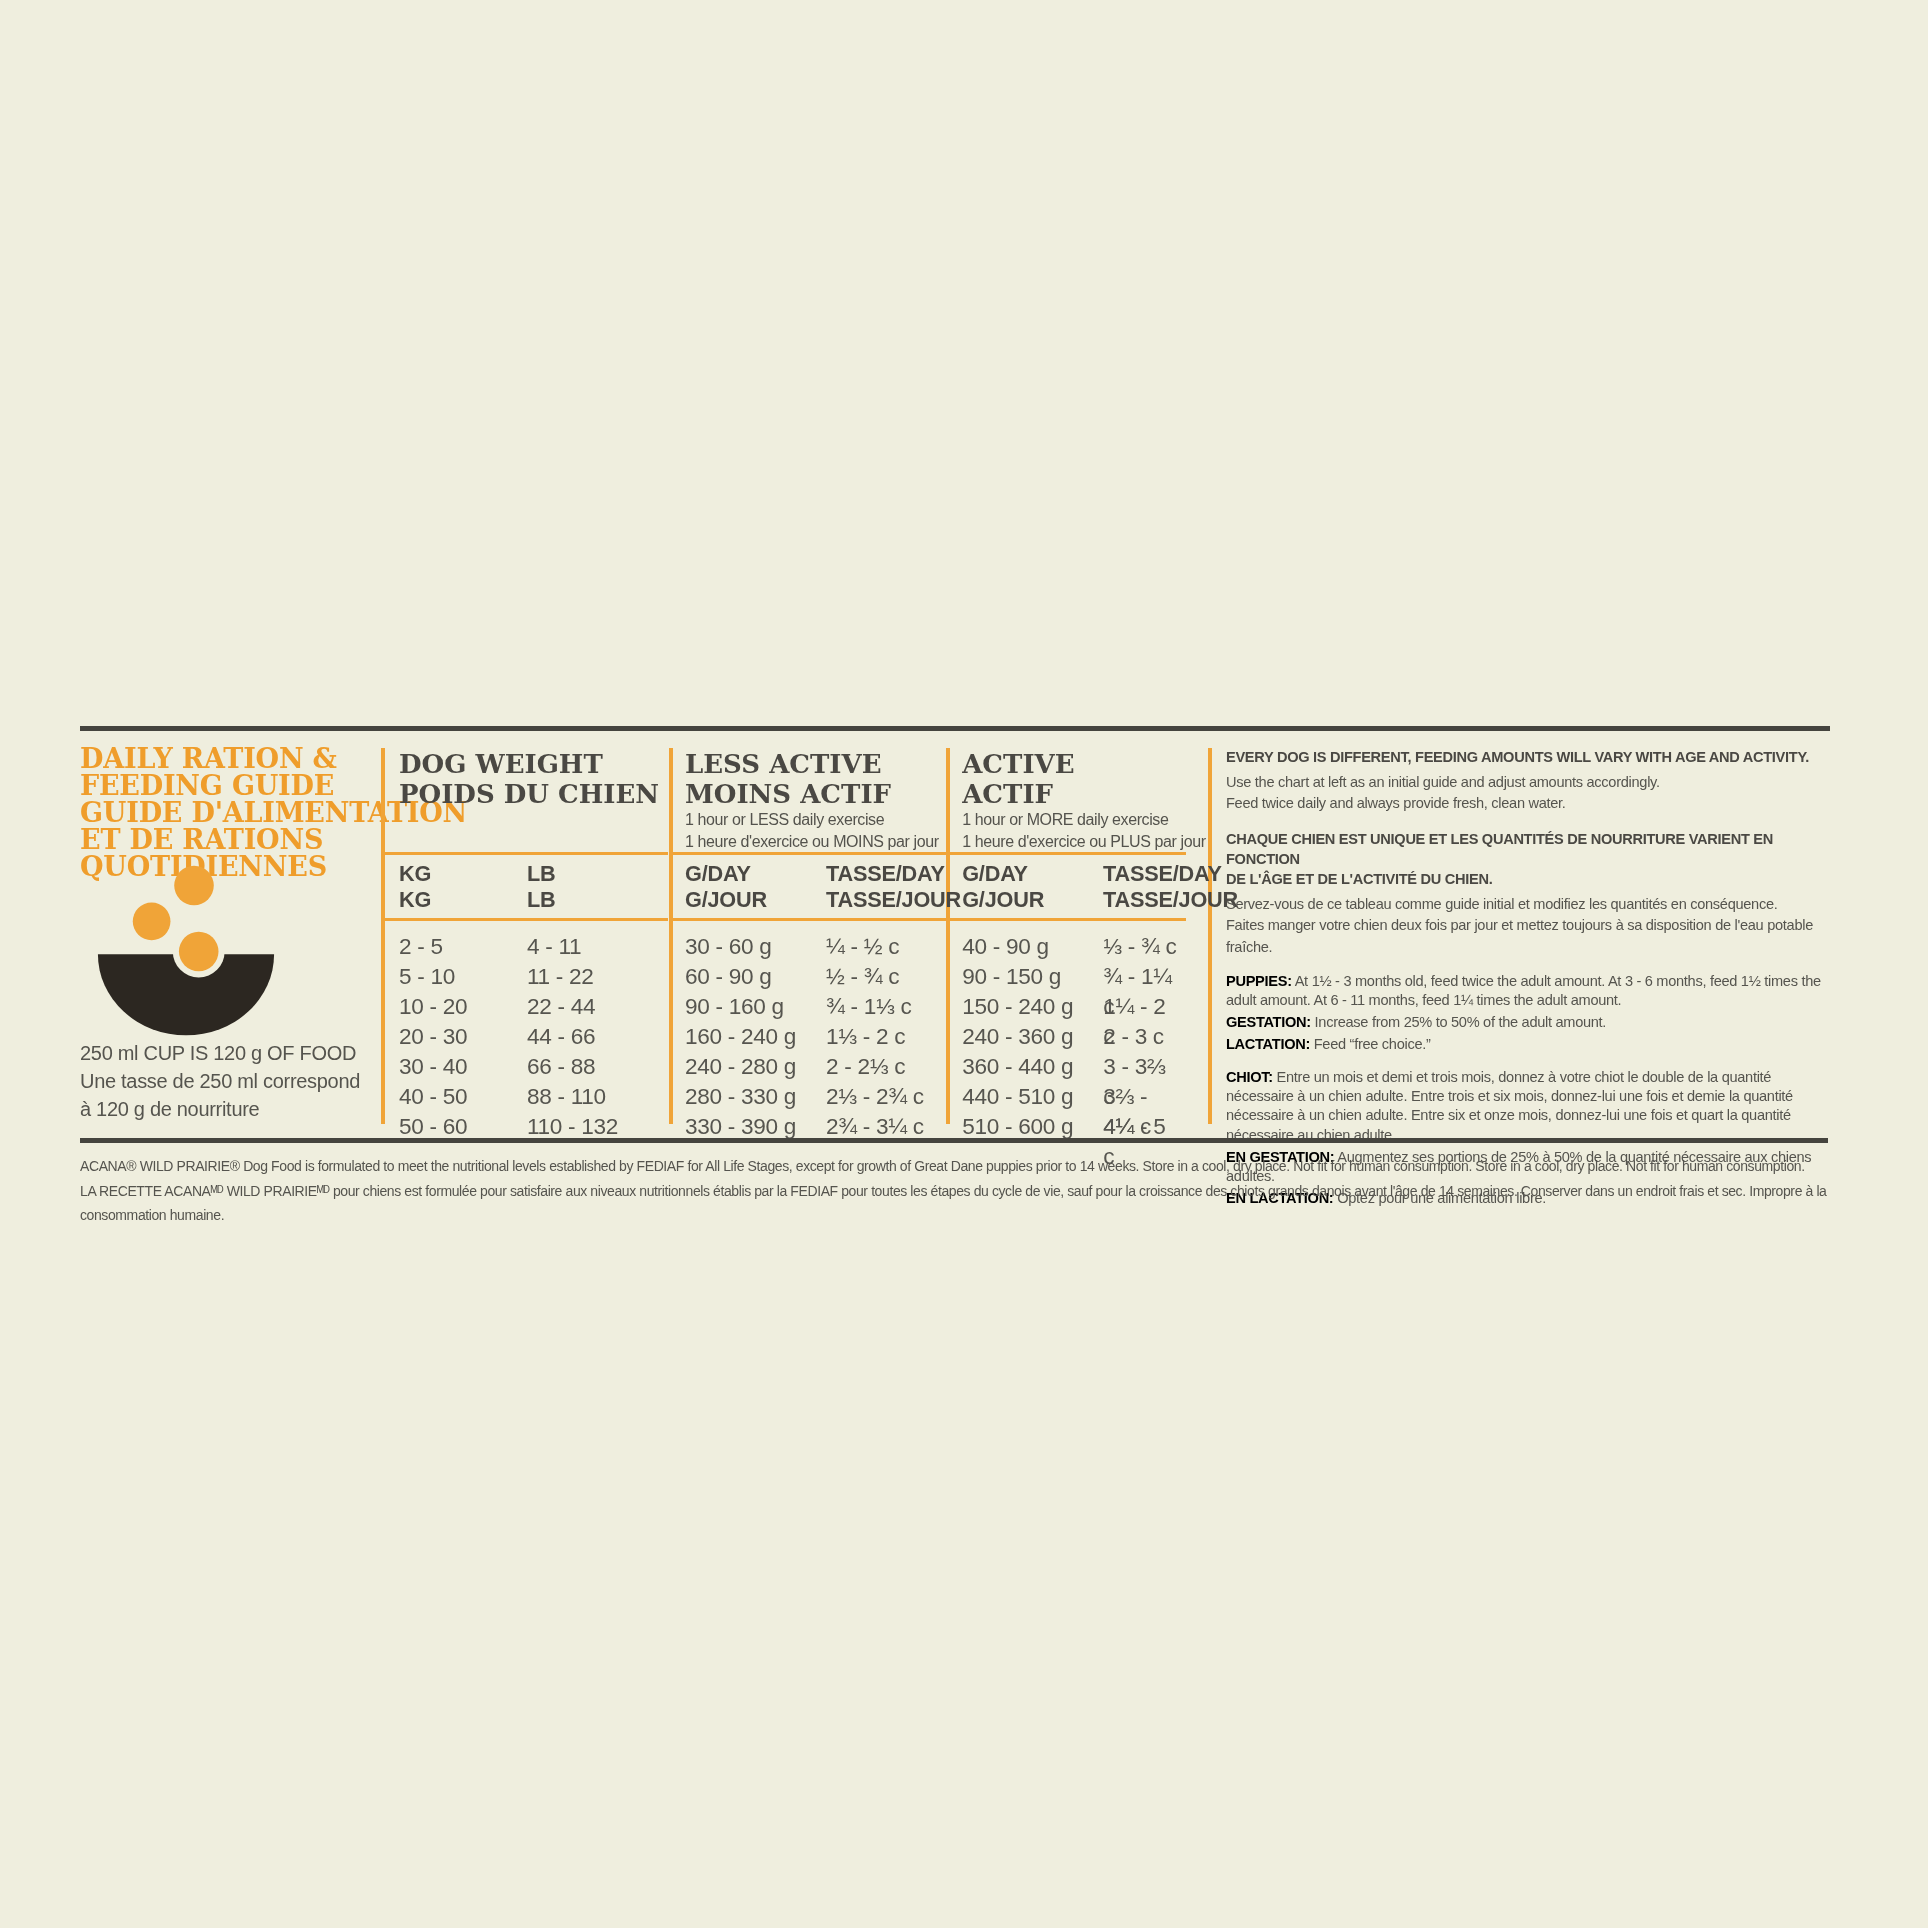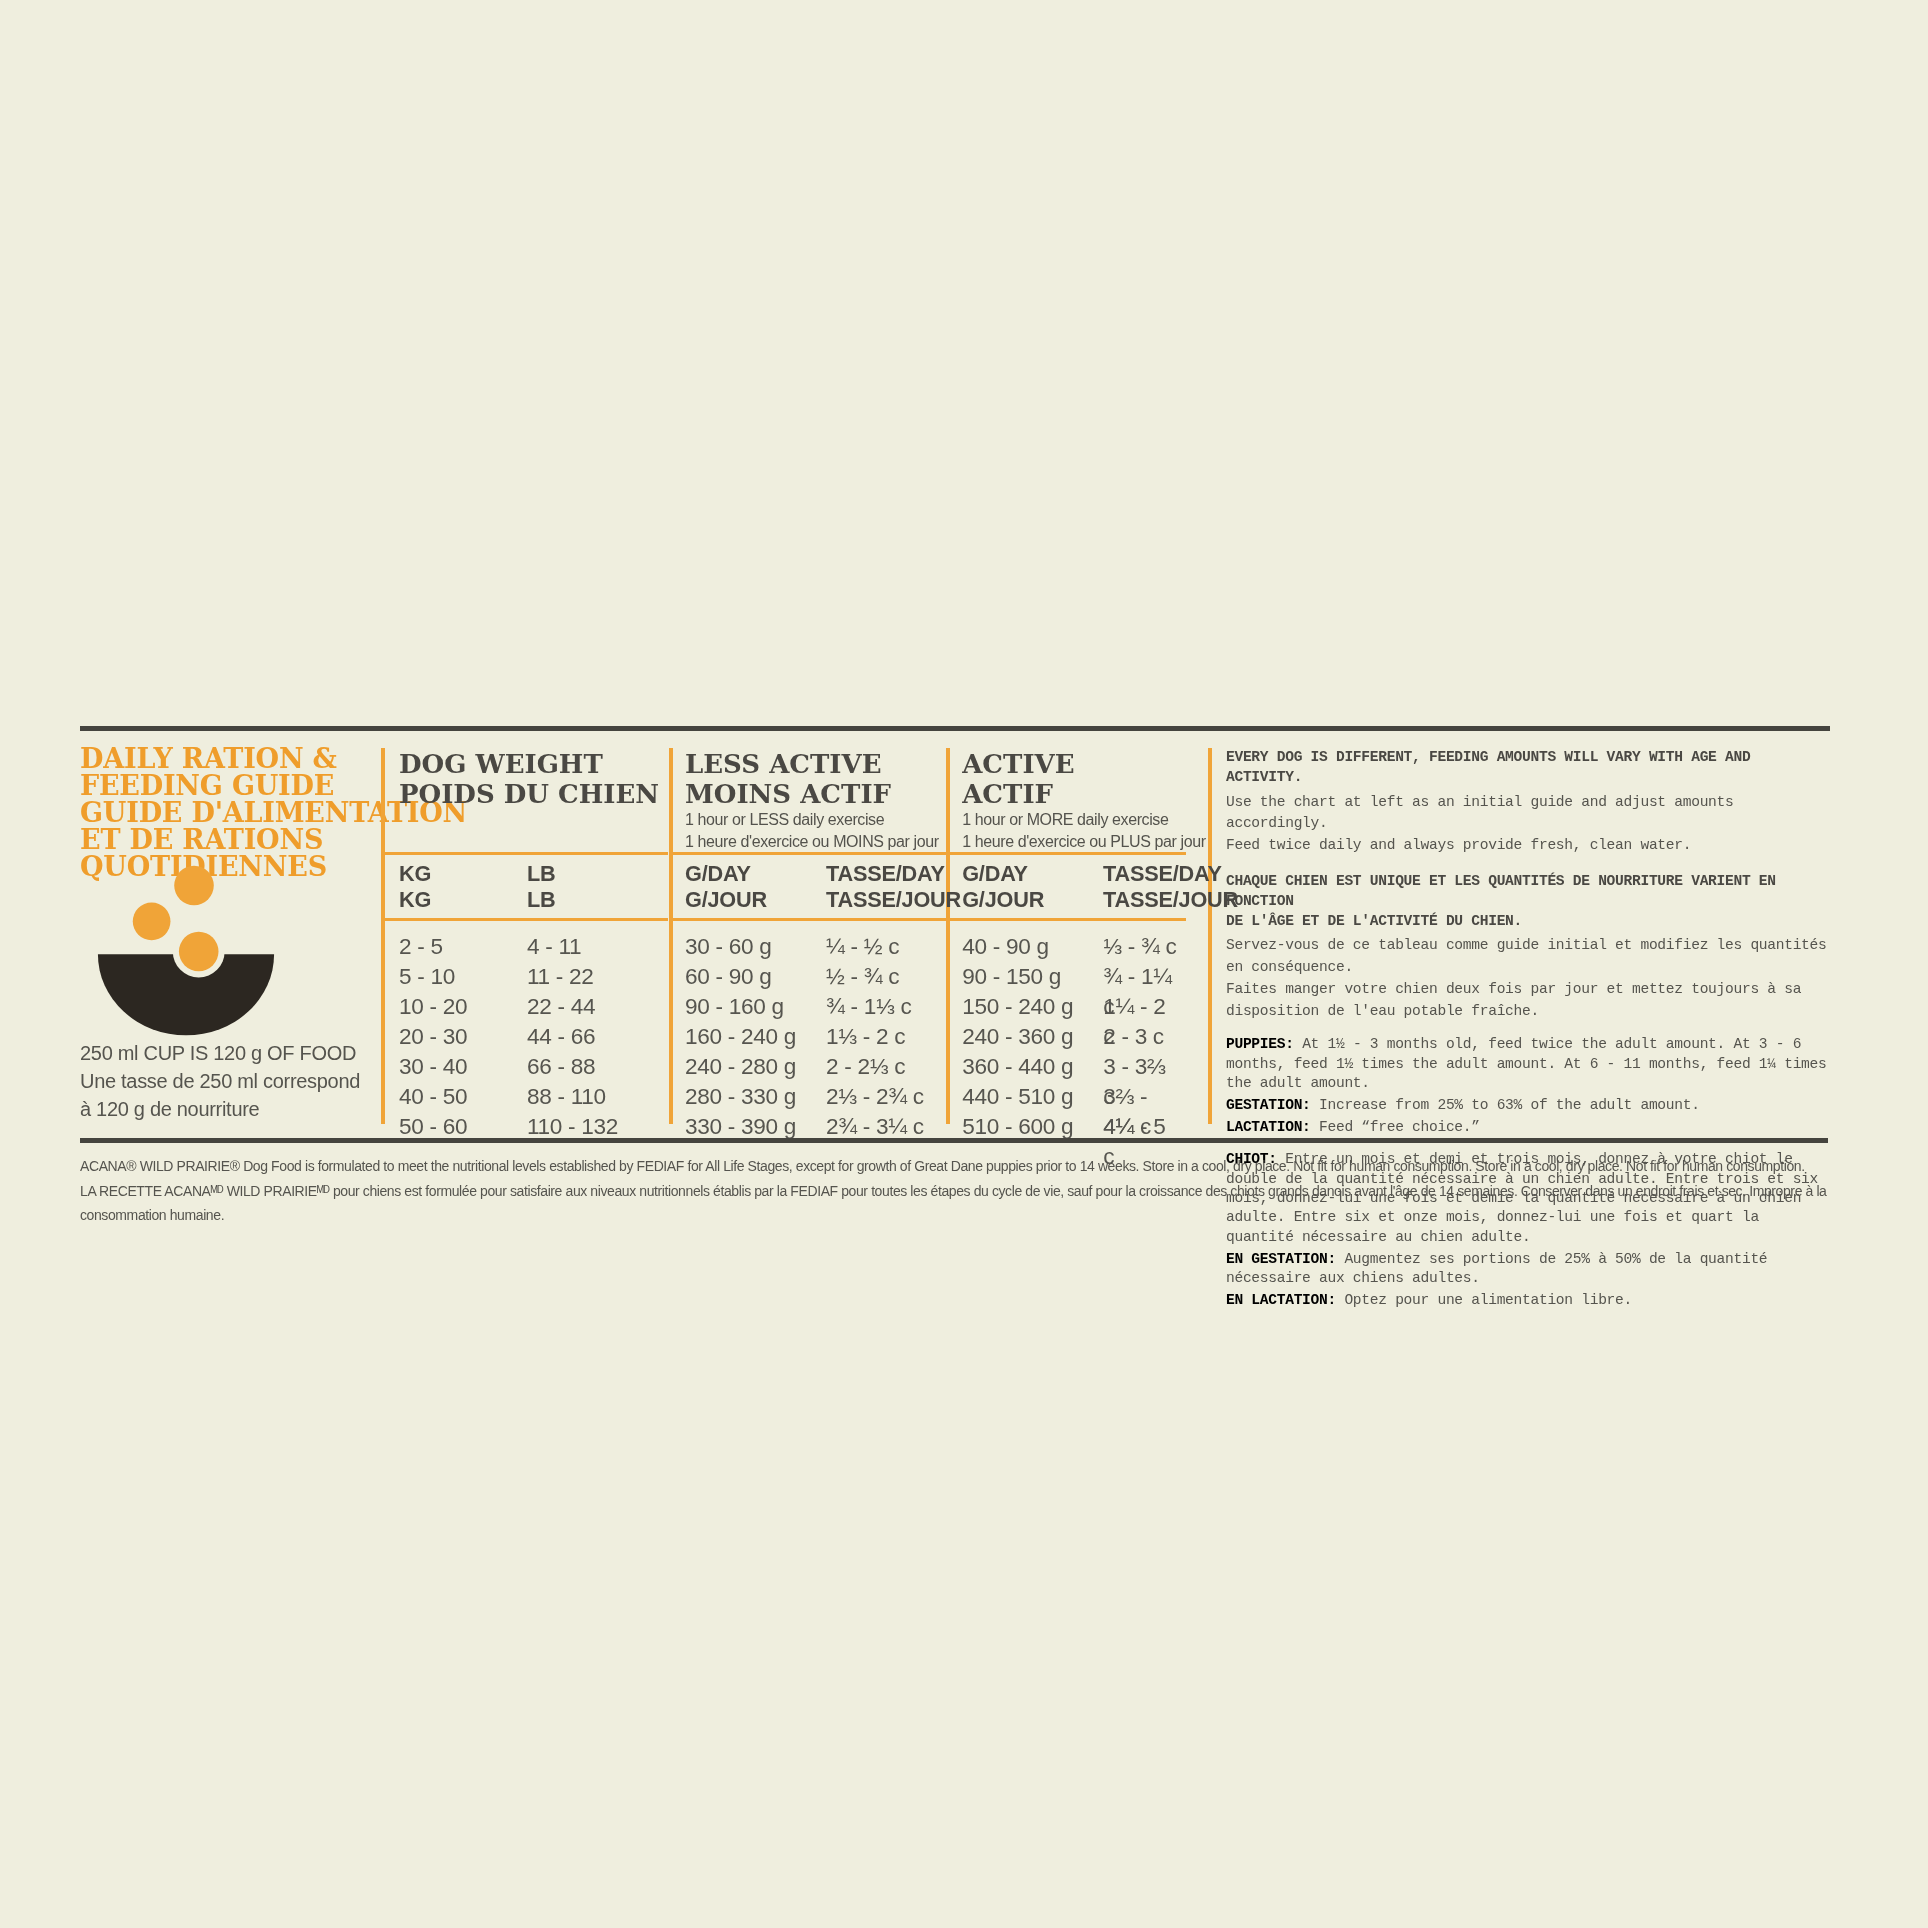--- a/index.html
+++ b/index.html
@@ -50,21 +50,21 @@
   }
   .sub-h.c1{left:var(--pad);} 
   #colA .sub-h.c2{left:142px;} #colB .sub-h.c2{left:154px;} #colC .sub-h.c2{left:153px;}
   .rows{position:absolute; left:var(--pad); right:3.8px; top:185px;}
   .trow{display:flex; height:30px; line-height:30px; font-size:22.6px; letter-spacing:-0.3px; color:#56554f;}
   .trow .tc1{width:var(--c1w); flex:none;}
 
   
   .info{position:absolute; left:1226px; top:747px; width:606px;
         font-size:14.6px; line-height:21.7px; letter-spacing:-0.3px; color:#55544e;}
-  .info p{margin:0;font-family:Liberation Mono, monospace;}
+  .info p{margin:0;}
   .info .hd{font-weight:bold; color:#4a4843; line-height:20px; white-space:pre-line;}
   .info .bd{margin-top:4.7px; white-space:pre-line;}
   .info .sect{margin-top:14px;}
   .info .note{line-height:19.3px; margin-top:2.8px;}
   .info .note b{color:#000000;}
   .info .note.gap{margin-top:13px;}
 
   
   .footer{position:absolute; left:80px; top:1154px; width:1750px;
           font-size:14px; line-height:24.5px; letter-spacing:-0.4px; color:#55544e;}
@@ -230,21 +230,21 @@
   <div class="info">
     <p class="hd">EVERY DOG IS DIFFERENT, FEEDING AMOUNTS WILL VARY WITH AGE AND ACTIVITY.</p>
     <p class="bd">Use the chart at left as an initial guide and adjust amounts accordingly.
 Feed twice daily and always provide fresh, clean water.</p>
     <p class="hd sect">CHAQUE CHIEN EST UNIQUE ET LES QUANTITÉS DE NOURRITURE VARIENT EN FONCTION
 DE L'ÂGE ET DE L'ACTIVITÉ DU CHIEN.</p>
     <p class="bd">Servez-vous de ce tableau comme guide initial et modifiez les quantités en conséquence.
 Faites manger votre chien deux fois par jour et mettez toujours à sa disposition de l'eau potable fraîche.</p>
 
     <p class="note gap"><b>PUPPIES:</b><span> At 1½ - 3 months old, feed twice the adult amount. At 3 - 6 months, feed 1½ times the adult amount. At 6 - 11 months, feed 1¼ times the adult amount.</span></p>
-    <p class="note"><b>GESTATION:</b><span> Increase from 25% to 63% of the adult amount.</span></p>
+    <p class="note"><b>GESTATION:</b><span> Increase from 25% to 50% of the adult amount.</span></p>
     <p class="note"><b>LACTATION:</b><span> Feed “free choice.”</span></p>
     <p class="note gap"><b>CHIOT:</b><span> Entre un mois et demi et trois mois, donnez à votre chiot le double de la quantité nécessaire à un chien adulte. Entre trois et six mois, donnez-lui une fois et demie la quantité nécessaire à un chien adulte. Entre six et onze mois, donnez-lui une fois et quart la quantité nécessaire au chien adulte.</span></p>
     <p class="note"><b>EN GESTATION:</b><span> Augmentez ses portions de 25% à 50% de la quantité nécessaire aux chiens adultes.</span></p>
     <p class="note"><b>EN LACTATION:</b><span> Optez pour une alimentation libre.</span></p>
   </div>
 
   <div class="rule-dark" style="left:80px; top:1138px; width:1748px;"></div>
 
   <div class="footer">
     <p>ACANA® WILD PRAIRIE® Dog Food is formulated to meet the nutritional levels established by FEDIAF for All Life Stages, except for growth of Great Dane puppies prior to 14 weeks.  Store in a cool, dry place. Not fit for human consumption. Store in a cool, dry place. Not fit for human consumption.</p>

